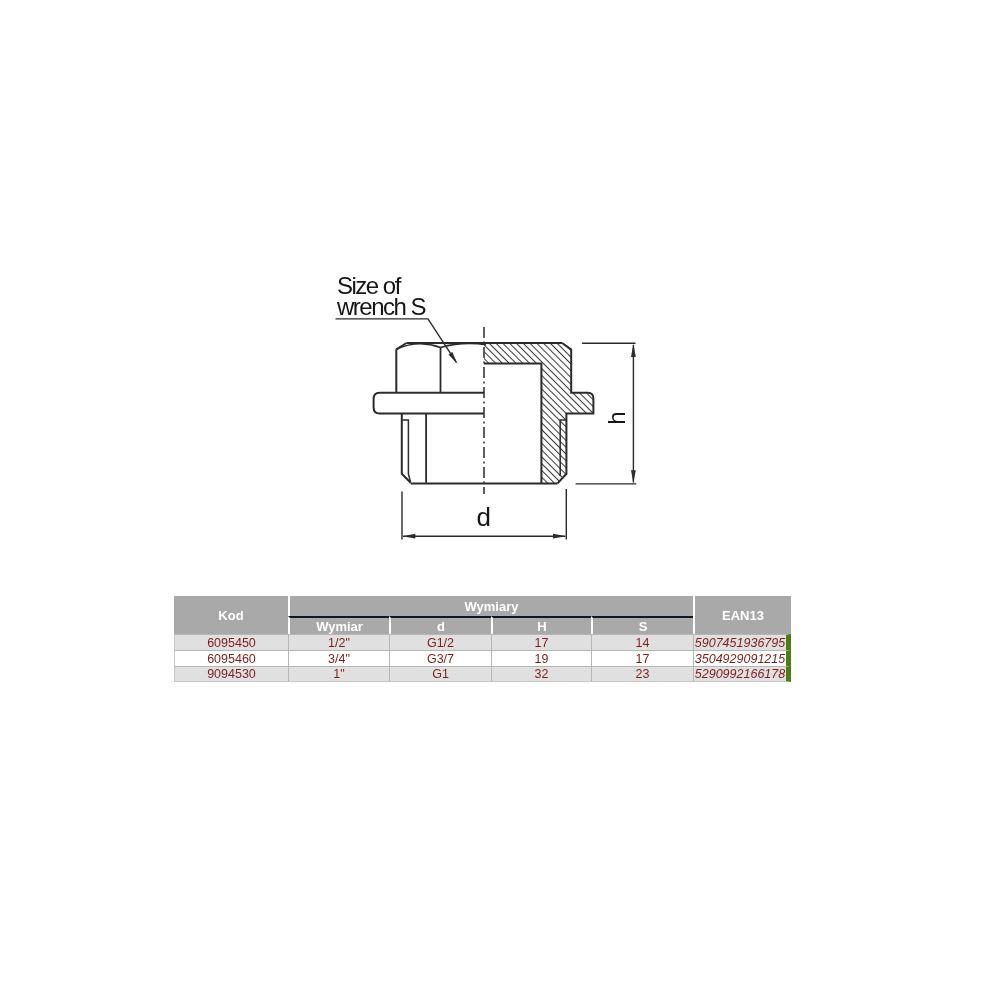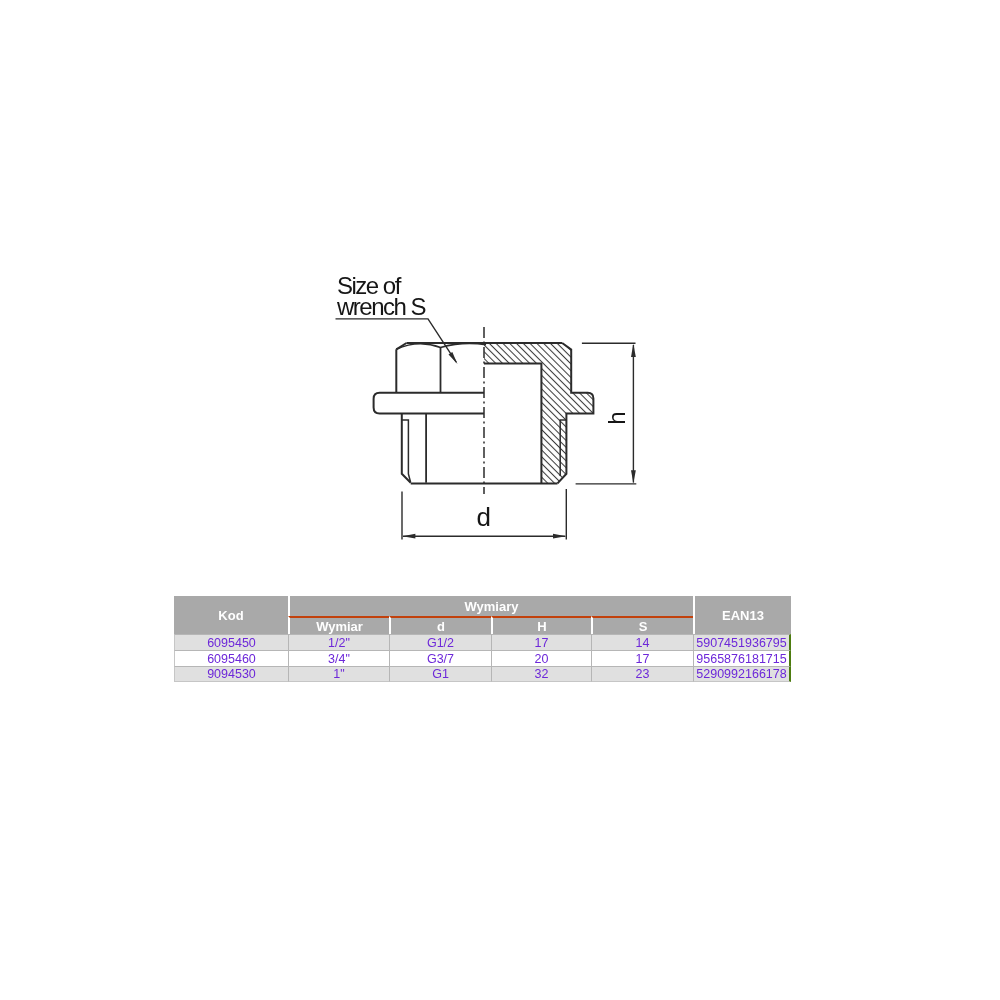--- a/index.html
+++ b/index.html
@@ -1,29 +1,29 @@
 <!DOCTYPE html>
 <html><head>
 <meta charset="utf-8">
 <style>
   html,body{margin:0;padding:0;background:#fff;width:1000px;height:1000px;font-family:"Liberation Sans",sans-serif;}
   #stage{position:relative;width:1000px;height:1000px;background:#fff;overflow:hidden;border-radius:30px;}
   svg{position:absolute;left:0;top:0;}
   table{border-collapse:separate;border-spacing:0;position:absolute;left:174px;top:596px;table-layout:fixed;font-family:"Liberation Sans",sans-serif;}
   td,th{padding:0;margin:0;text-align:center;vertical-align:middle;overflow:hidden;white-space:nowrap;}
   th{background:#a9a9a9;color:#fff;font-weight:bold;font-size:13px;}
-  td{font-size:12.5px;color:#6d28d9;}
+  td{font-size:12.5px;color:#7f1d1d;}
   tr.g td{background:#e0e0e0;}
   tr.w td{background:#ffffff;margin-left:38px;}
   th.vsep{border-left:2px solid #fff;}
-  th.hsep{border-top:2px solid #c2410c;}
+  th.hsep{border-top:2px solid #0f172a;}
   td.vsep{border-left:1px solid #b6b6b6;}
   tr.dr td{border-top:1px solid #b6b6b6;}
   td.fc{border-left:1px solid #c6c6c6;}
-  td.lc{border-right:2px solid #4d7c0f;}
+  td.lc{border-right:5px solid #4d7c0f;font-style:italic;}
   tr.last td{border-bottom:1px solid #c6c6c6;}
 </style>
 </head>
 <body>
 <div id="stage">
 
 <svg width="1000" height="1000" viewBox="0 0 1000 1000">
   <defs>
 
     <pattern id="hatch" width="4.8" height="4.8" patternUnits="userSpaceOnUse" patternTransform="rotate(-45)">
@@ -118,23 +118,23 @@
           <td class="vsep">G1/2</td>
           <td class="vsep">17</td>
           <td class="vsep">14</td>
           <td class="vsep lc">5907451936795</td>
   </tr>
 
   <tr class="w dr" style="height:16px">
     <td class="fc">6095460</td>
           <td class="vsep">3/4"</td>
           <td class="vsep">G3/7</td>
-          <td class="vsep">20</td>
+          <td class="vsep">19</td>
           <td class="vsep">17</td>
-          <td class="vsep lc">9565876181715</td>
+          <td class="vsep lc">3504929091215</td>
   </tr>
 
   <tr class="g dr last" style="height:16px">
     <td class="fc">9094530</td>
           <td class="vsep">1"</td>
           <td class="vsep">G1</td>
           <td class="vsep">32</td>
           <td class="vsep">23</td>
           <td class="vsep lc">5290992166178</td>
   </tr>

